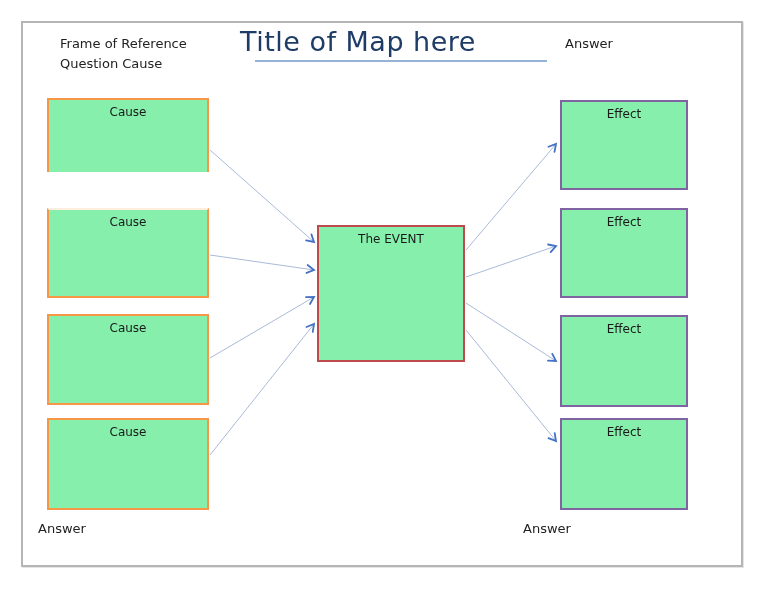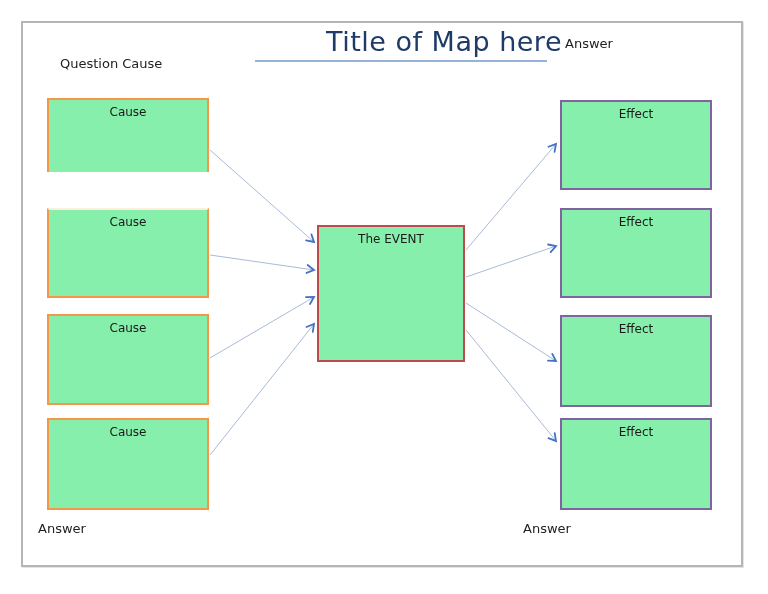--- a/index.html
+++ b/index.html
@@ -30,21 +30,21 @@
     left: 60px; top: 34px;
     font-size: 13px;
     line-height: 20px;
     color: #222222;
     white-space: nowrap;
   }
   .map-title {
     position: absolute;
     left: 240px; top: 26px;
     width: 322px;
-    text-align: right;
+    text-align: left;
     font-size: 27px;
     letter-spacing: 0.5px;
     color: var(--title-text, #1f3c67);
     white-space: nowrap;
   }
   .title-underline {
     position: absolute;
     left: 255px; top: 60px;
     width: 292px; height: 2px;
     background: var(--title-underline, #95b3d7);
@@ -60,21 +60,21 @@
     background: #86efac;
     box-sizing: border-box;
   }
   .box-label {
     padding-top: 5px;
     text-align: center;
     font-size: 12px;
     color: #1a1a1a;
   }
   .cause  { border: 2px solid var(--cause-border, #f79646); left: 47px; width: 162px; }
-  .effect { border: 2px solid var(--effect-border, #8064a2); left: 560px; width: 152px; }
+  .effect { border: 2px solid var(--effect-border, #8064a2); left: 560px; width: 128px; }
   .event-box {
     border: 2px solid var(--event-border, #bf4a4d);
     left: 317px; top: 225px;
     width: 148px; height: 137px;
   }
   .cause-1 { top: 98px;  height: 74px; border-bottom: none; }
   .cause-2 { top: 208px; height: 90px; border-top: 2px solid var(--cause-border-faint, #fdeedd); }
   .cause-3 { top: 314px; height: 91px; }
   .cause-4 { top: 418px; height: 92px; }
   .effect-1 { top: 100px; height: 90px; }
@@ -112,21 +112,21 @@
     color: #222222;
   }
 </style>
 </head>
 <body>
 
 <div class="page">
   <div class="frame"></div>
 
   <div class="frame-question">
-    <br>
+    <span>Frame of Reference</span><br>
     <span>Question Cause</span>
   </div>
 
   <div class="map-title">Title of Map here</div>
   <div class="title-underline"></div>
   <div class="answer-top-right">Answer</div>
 
   <svg class="connector-layer" viewBox="0 0 768 594" xmlns="http://www.w3.org/2000/svg">
     <defs>
       <marker id="arrow" markerUnits="userSpaceOnUse" markerWidth="14" markerHeight="14" refX="10" refY="7" orient="auto">

